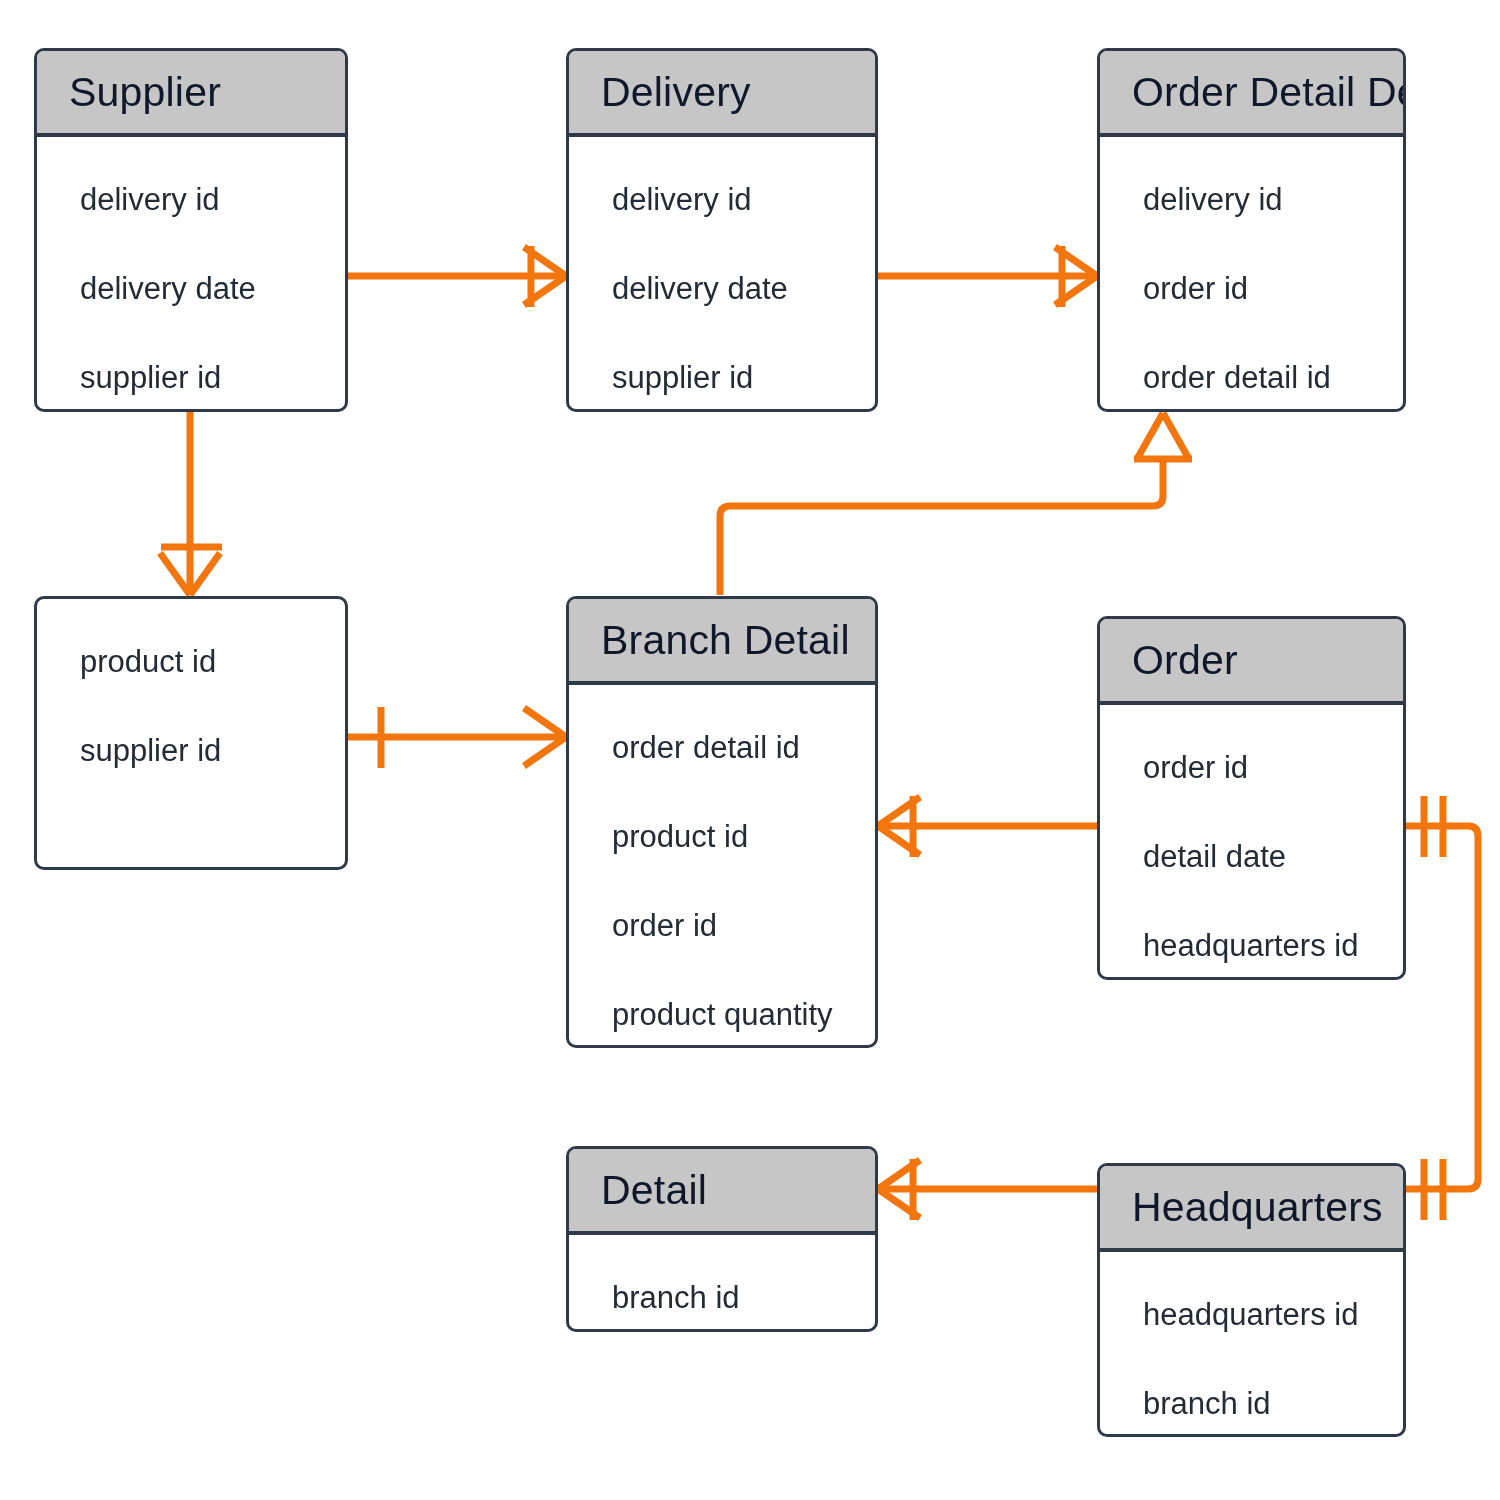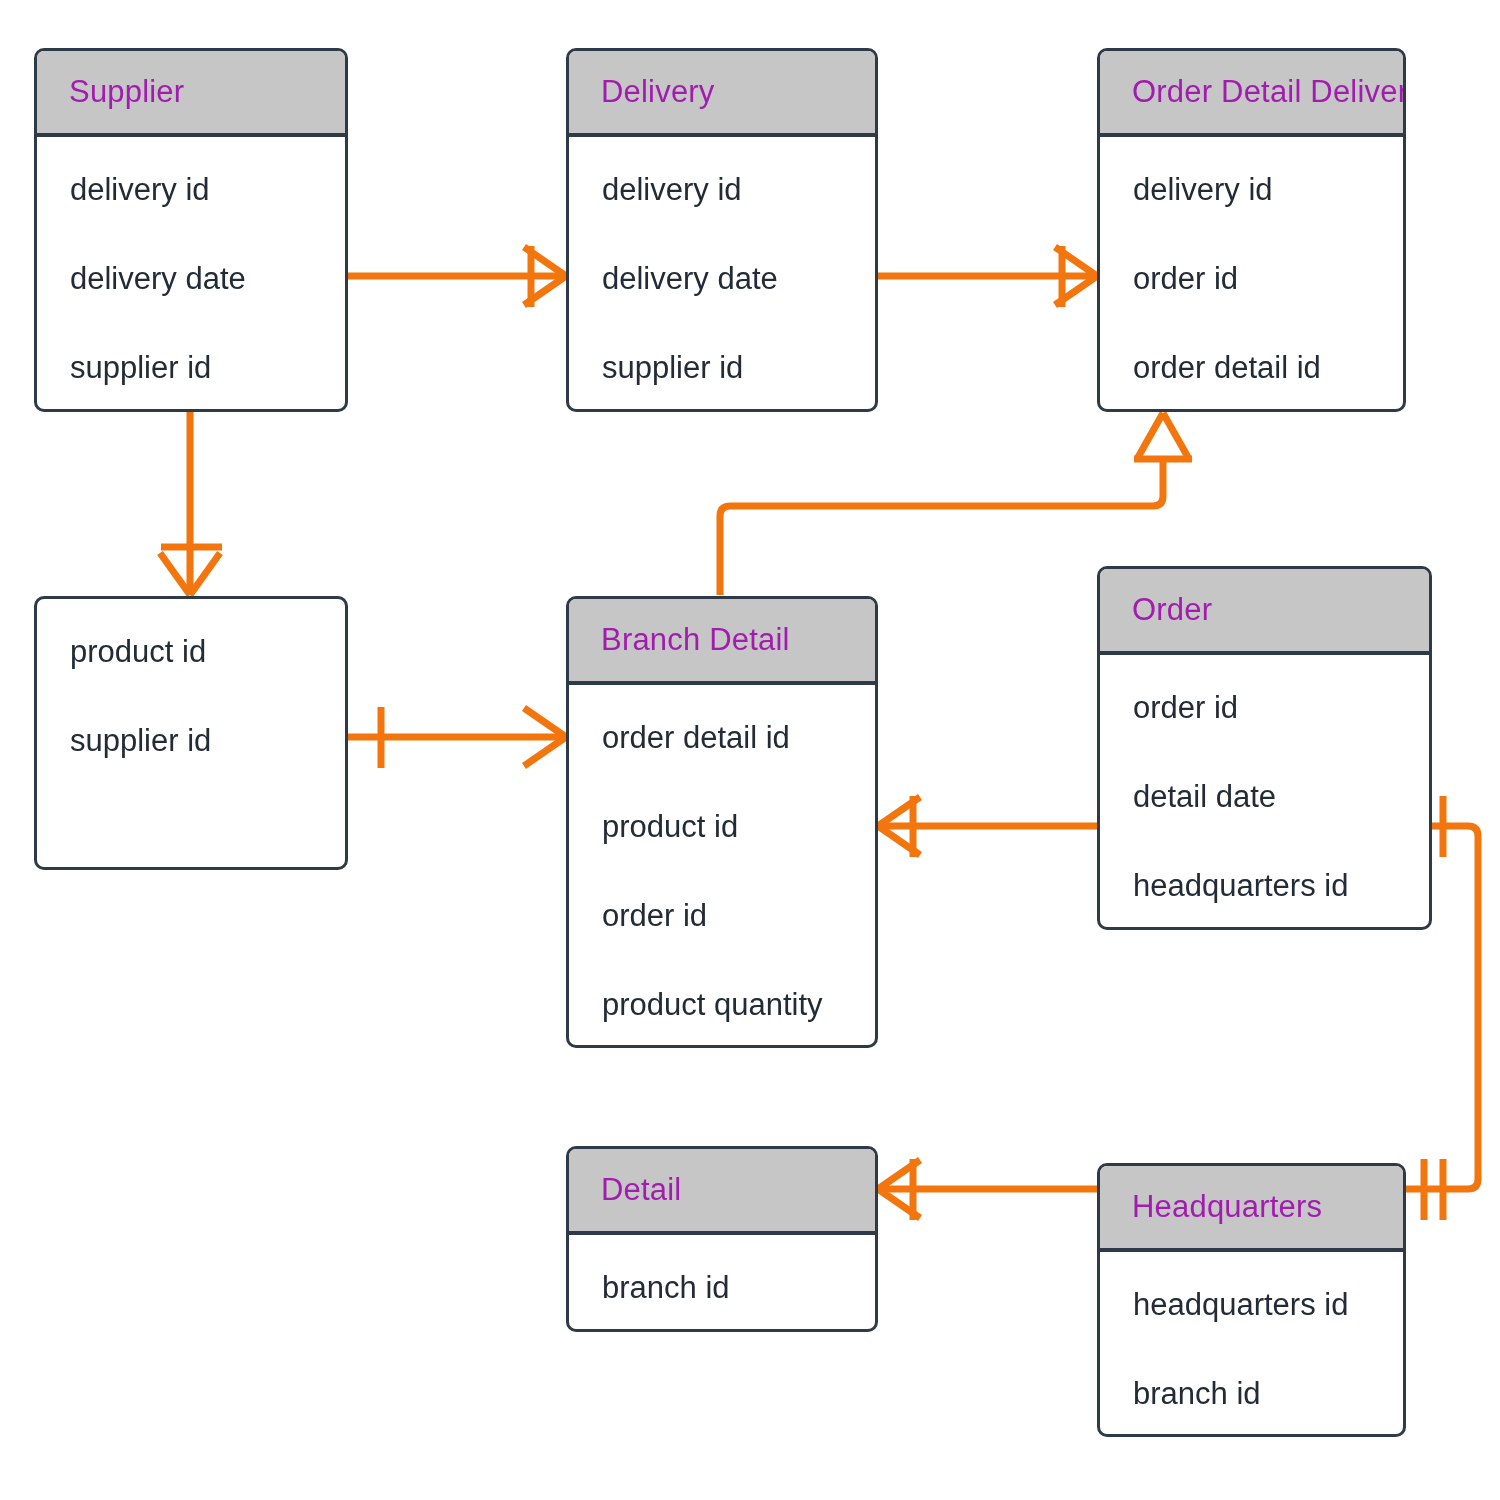--- a/index.html
+++ b/index.html
@@ -25,27 +25,27 @@
   }
   .entity-header {
     background: #c6c6c6;
     border-bottom: 4px solid #2e3a48;
     height: 86px;
     display: flex;
     align-items: center;
     padding-left: 32px;
   }
   .entity-title {
-    font-size: 31px;
-    color: #a21caf;
+    font-size: 41px;
+    color: #0f172a;
     letter-spacing: 0.2px;
     white-space: nowrap;
   }
   .entity-body {
-    padding: 8px;
+    padding: 18px;
   }
   .attr {
     font-size: 31px;
     color: #222b36;
     padding-left: 25px;
     height: 89px;
     display: flex;
     align-items: center;
     white-space: nowrap;
   }
@@ -181,21 +181,21 @@
       <span class="entity-title">Branch Detail</span>
     </div>
     <div class="entity-body">
       <div class="attr">order detail id</div>
       <div class="attr">product id</div>
       <div class="attr">order id</div>
       <div class="attr">product quantity</div>
     </div>
   </div>
 
-  <div class="entity" style="left:1097px; top:566px; width:335px; height:364px;text-align:center;">
+  <div class="entity" style="left:1097px; top:616px; width:309px; height:364px;text-align:center;">
     <div class="entity-header">
       <span class="entity-title">Order</span>
     </div>
     <div class="entity-body">
       <div class="attr">order id</div>
       <div class="attr">detail date</div>
       <div class="attr">headquarters id</div>
     </div>
   </div>
 

